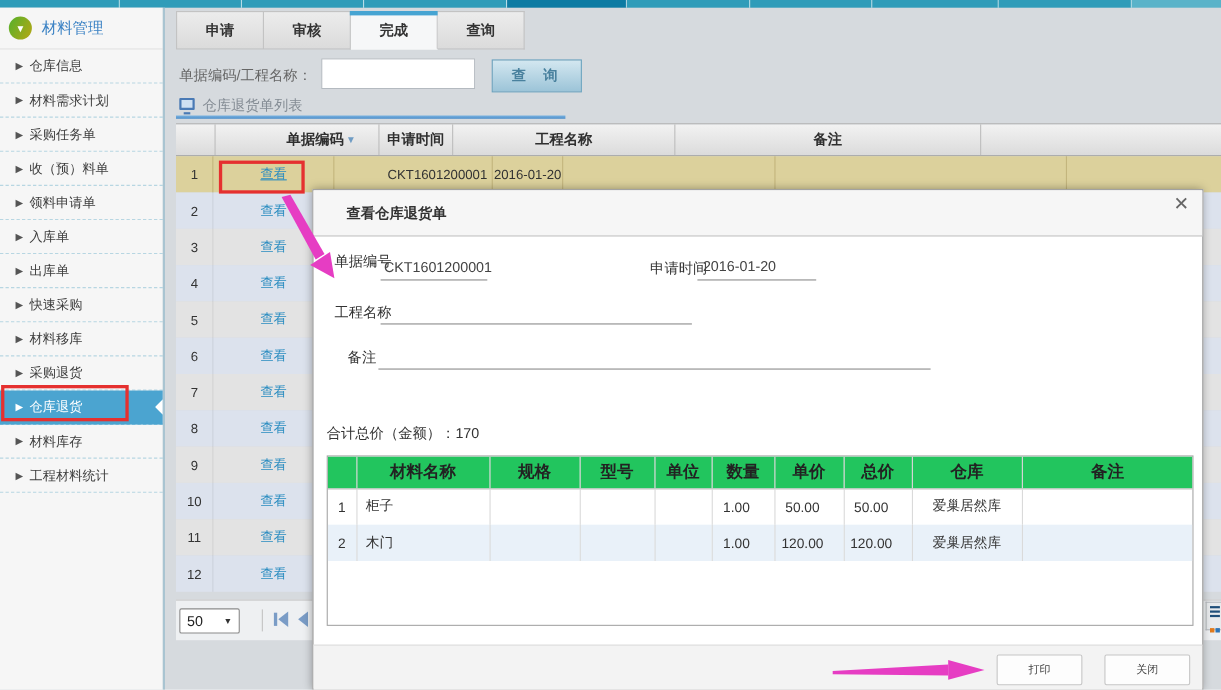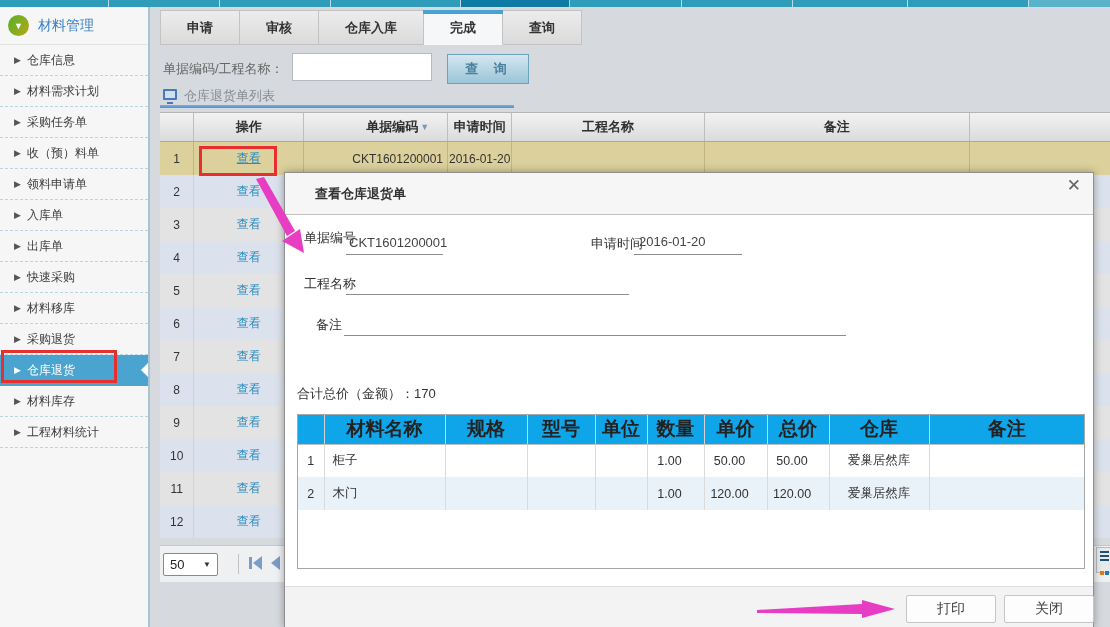--- a/index.html
+++ b/index.html
@@ -116,34 +116,34 @@
   .dlg-tab.active { background:#fff; border:1px solid #c9c9c9; border-bottom:1px solid #fff;
     margin-bottom:-1px; font-weight:bold; font-size:13px; color:#222; padding:6px 16px; z-index:2; }
   .dlg-tab.inactive { background:#f2f2f2; border:1px solid #ddd; border-bottom:none;
     color:#9a9a9a; font-size:12px; padding:4px 16px; }
 
   .dlg-total { position:absolute; left:12px; top:212px; font-size:13px; color:#333; }
 
   .dlg-tablewrap { position:absolute; left:12px; top:241px; width:788px; height:155px;
     border:1px solid #a6a6a6; background:#fff; overflow:hidden; }
   .dtable { width:100%; border-collapse:collapse; table-layout:fixed; }
-  .dtable th { height:29px; font-size:19px; font-weight:bold; color:#222; background:#0ea5e9;
+  .dtable th { height:29px; font-size:15px; font-weight:bold; color:#222; background:#22c55e;
     border-right:1px solid #d4d4d4; border-bottom:1px solid #bfbfbf; }
   .dtable th:last-child, .dtable td:last-child { border-right:none; }
   .dtable td { height:33px; font-size:12.5px; color:#333; border-right:1px solid #dadada; }
   .dtable tr.alt td { background:#e9f1f9; }
   .td-num { text-align:center; }
   .td-name { text-align:left; padding-left:8px; }
   .td-r { text-align:center; padding-right:12px; }
   .td-c { text-align:center; }
 
   .dlg-footer { position:absolute; left:0; top:413px; width:808px; height:42px;
     background:#f3f3f3; border-top:1px solid #ddd; }
-  .dlg-btn { position:absolute; top:8px; width:90px; height:28px; background:#fdfdfd;
-    border:1px solid #c6c6c6; border-radius:2px; font-size:14px; color:#444;
+  .dlg-btn { position:absolute; top:8px; width:78px; height:28px; background:#fdfdfd;
+    border:1px solid #c6c6c6; border-radius:2px; font-size:10px; color:#444;
     display:flex; align-items:center; justify-content:center; cursor:pointer; }
   .btn-print { left:621px; }
   .btn-close { left:719px; }
 
   
   .anno { z-index:100; }
   .red-box { position:absolute; border:3px solid #e5302f; }
   .red-box-1 { left:199px; top:146px; width:78px; height:30px; }
   .red-box-2 { left:1px; top:350px; width:116px; height:33px; }
   .anno-svg { position:absolute; left:0; top:0; width:1110px; height:627px; pointer-events:none; z-index:100; }
@@ -222,37 +222,35 @@
         <span class="sb-caret">▶</span>
         <span>工程材料统计</span>
       </div>
     </div>
 </div>
 <div class="sb-divider"></div>
 
 <div class="tabs" id="tabs">
     <div class="tab">申请</div>
     <div class="tab">审核</div>
-    <div class="tab">仓库入库</div>
     <div class="tab active">完成</div>
     <div class="tab">查询</div>
   </div>
 
 <div class="search-label">单据编码/工程名称：</div>
 <input class="search-input" type="text" value="" style="">
 <div class="search-btn">查 询</div>
 
 <div class="sec-icon"></div>
 <div class="sec-title">仓库退货单列表</div>
 <div class="sec-underline"></div>
 
 <div class="mtable">
   <div class="mt-header">
     <div class="cell w0"></div>
-    <div class="cell w1">操作</div>
     <div class="cell w2">
         <span>单据编码</span>
         <span class="sort-caret">▼</span>
       </div>
     <div class="cell w3">申请时间</div>
     <div class="cell w4">工程名称</div>
     <div class="cell w5">备注</div>
     <div class="cell w6"></div>
   </div>
   <div id="m-rows">

